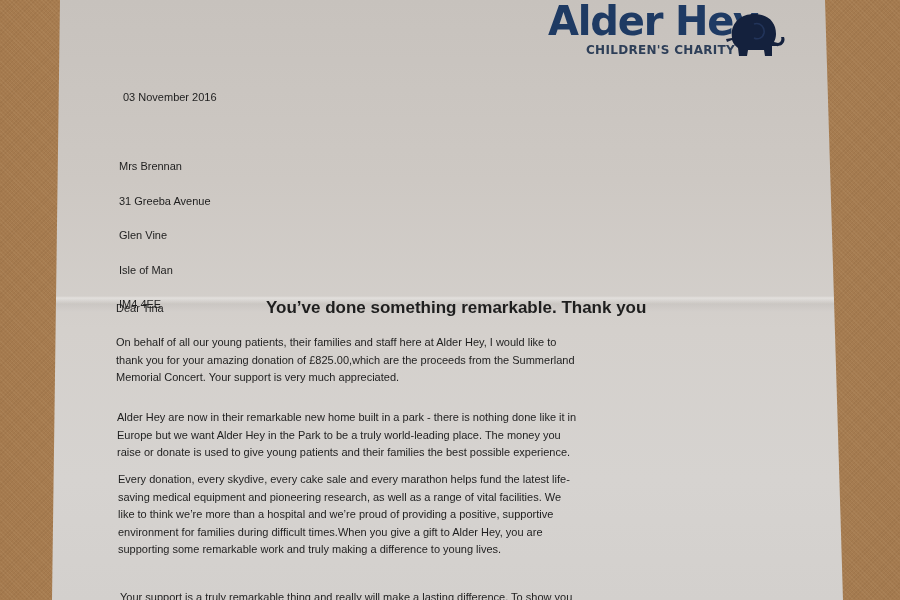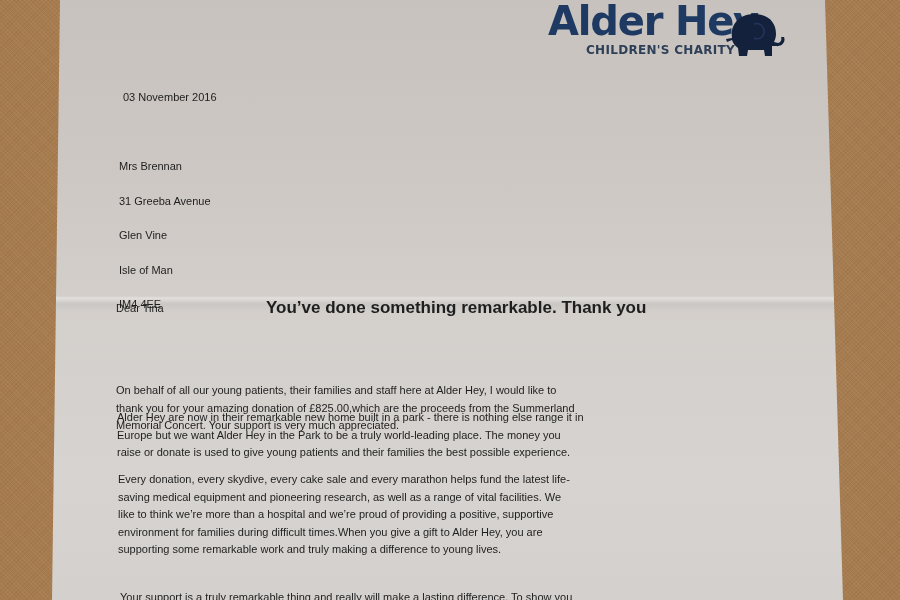--- a/index.html
+++ b/index.html
@@ -80,21 +80,21 @@
     .date { left: 123px; top: 89px; }
     .address { left: 119px; top: 141px; }
     .address div { height: 17.5px; margin-top: 17px; }
     .salutation { left: 116px; top: 252px; margin-top: 48px; }
     .heading {
       left: 266px; top: 299px;
       font-weight: bold;
       font-size: 17px;
     }
     .para div { height: 17.6px; }
-    .p1 { left: 116px; top: 334px; margin-top: 48px; }
+    .p1 { left: 116px; top: 334px; }
     .p2 { left: 117px; top: 409px; }
     .p3 { left: 118px; top: 471px; }
     .p4 { left: 120px; top: 589px; }
   </style>
 </head>
 <body>
 
 <div class="paper"></div>
 <div class="fold"></div>
 
@@ -121,21 +121,21 @@
 
 <div class="text heading">You’ve done something remarkable. Thank you</div>
 
 <div class="text para p1">
   <div>On behalf of all our young patients, their families and staff here at Alder Hey, I would like to</div>
   <div>thank you for your amazing donation of £825.00,which are the proceeds from the Summerland</div>
   <div>Memorial Concert. Your support is very much appreciated.</div>
 </div>
 
 <div class="text para p2">
-  <div>Alder Hey are now in their remarkable new home built in a park - there is nothing else range it in</div>
+  <div>Alder Hey are now in their remarkable new home built in a park - there is nothing done like it in</div>
   <div>Europe but we want Alder Hey in the Park to be a truly world-leading place. The money you</div>
   <div>raise or donate is used to give young patients and their families the best possible experience.</div>
 </div>
 
 <div class="text para p3">
   <div>Every donation, every skydive, every cake sale and every marathon helps fund the latest life-</div>
   <div>saving medical equipment and pioneering research, as well as a range of vital facilities. We</div>
   <div>like to think we’re more than a hospital and we’re proud of providing a positive, supportive</div>
   <div>environment for families during difficult times.When you give a gift to Alder Hey, you are</div>
   <div>supporting some remarkable work and truly making a difference to young lives.</div>

